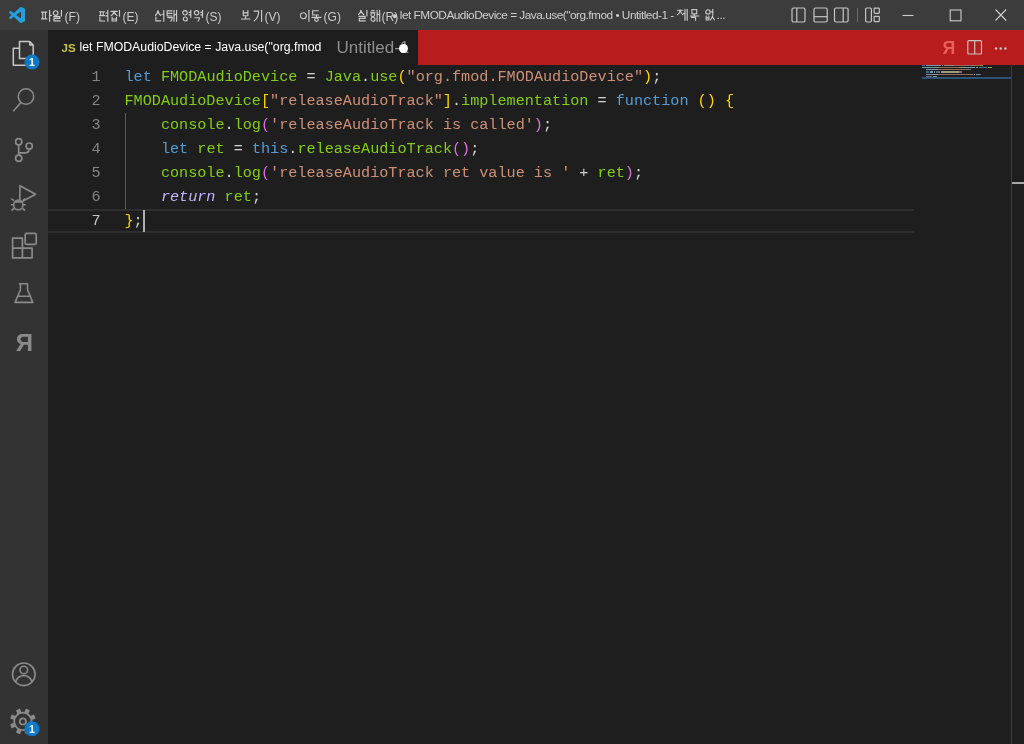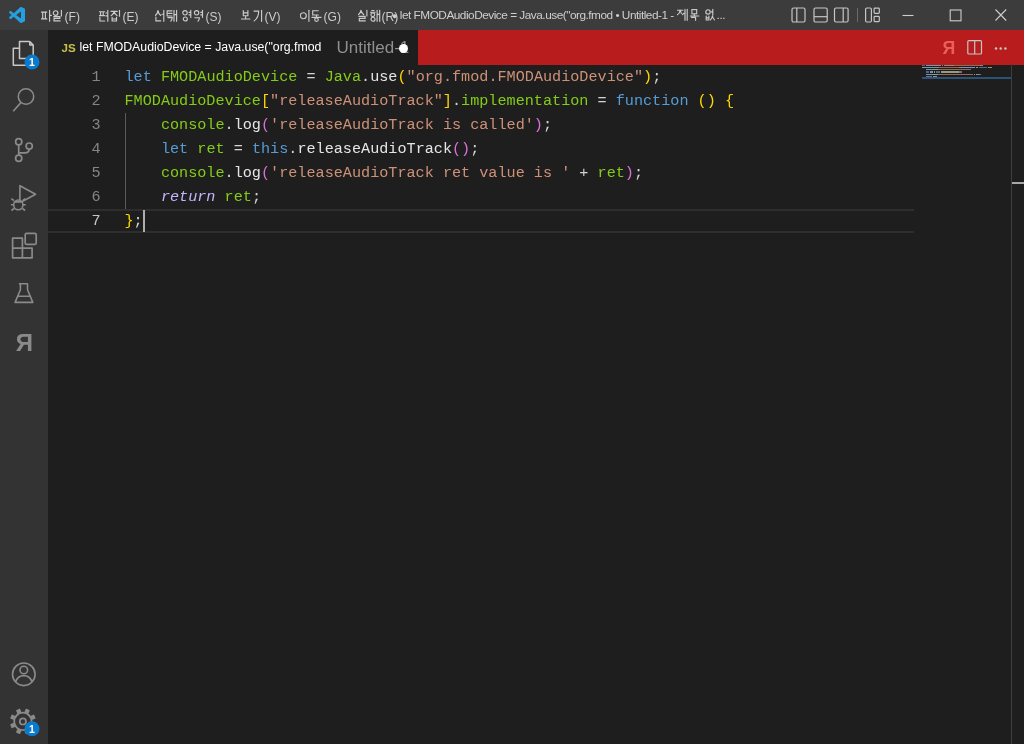--- a/index.html
+++ b/index.html
@@ -32,21 +32,21 @@
   #tabdot { position:absolute; left:350.7px; top:13.8px; width:9px; height:9px; border-radius:50%;
     background:#ffffff; margin:0; }
   
   #editor { position:absolute; left:48px; top:65px; width:976px; height:679px; background:#1e1e1e; }
   #gutter { position:absolute; left:0; top:0; width:52.5px; text-align:right;
     font:15.17px "Liberation Mono", monospace; line-height:24px; color:#858585; }
   #gutter div { height:24px; }
   #code { position:absolute; left:76.5px; top:0;
     font:15.17px "Liberation Mono", monospace; line-height:24px; color:#d4d4d4; white-space:pre; }
   #code div { height:24px; }
-  .kw { color:#569cd6;text-align:right; } .var { color:#84cc16; } .fn { color:#e5e5e5; }
+  .kw { color:#569cd6;text-align:right; } .var { color:#84cc16; } .fn { color:#84cc16; }
   .str { color:#ce9178; } .ctl { color:#c4b5fd;font-style:italic; }
   .b1 { color:#ffd700; } .b2 { color:#da70d6; }
   #curline-t, #curline-b { position:absolute; left:0; width:865.5px; height:2px; background:#2e2e2e; }
   #curline-t { top:144px; } #curline-b { top:166px; }
   #bracketguide { position:absolute; left:77px; top:48px; width:1px; height:96px; background:#5a5a5a; }
   #cursor { position:absolute; left:94.6px; top:145px; width:2px; height:22px; background:#aeafad; }
   #mmbar { position:absolute; left:873.5px; top:11.9px; width:89px; height:2.1px; background:#2b5378; }
   #ovborder { position:absolute; left:962.5px; top:-1px; width:1px; height:680px; background:#3e3e3e; }
   #ovcursor { position:absolute; left:963.5px; top:117px; width:12.5px; height:2.3px; background:#a8a8a8; }
 </style>

